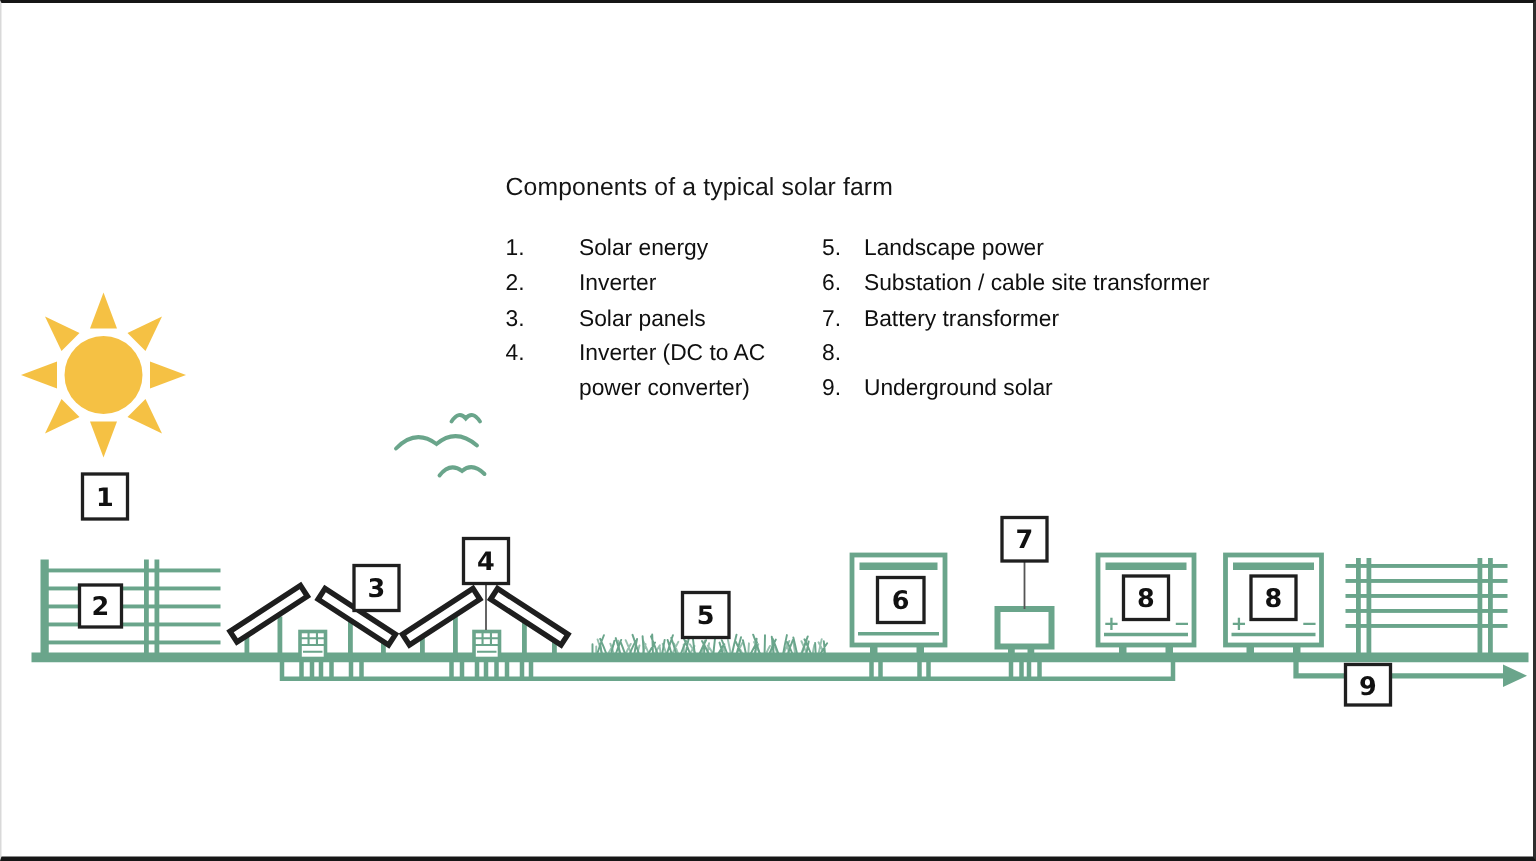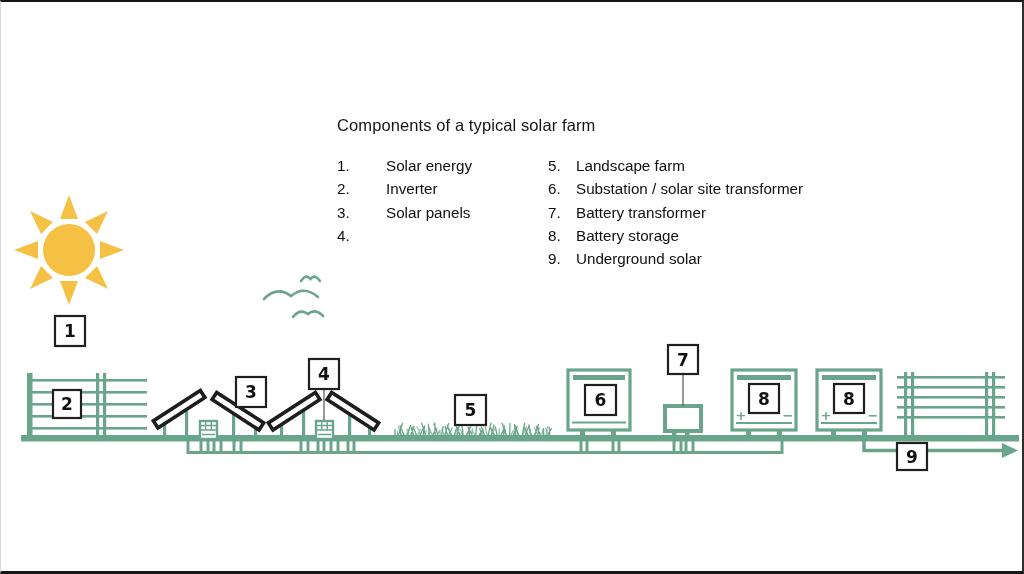--- a/index.html
+++ b/index.html
@@ -43,38 +43,38 @@
       <div class="row">
         <span class="num">2.</span>
         <span class="lbl">Inverter</span>
       </div>
       <div class="row">
         <span class="num">3.</span>
         <span class="lbl">Solar panels</span>
       </div>
       <div class="row">
         <span class="num">4.</span>
+        <span class="lbl">Inverter (DC to AC power converter)</span>
       </div>
     </div>
     <div class="col col2">
       <div class="row">
         <span class="num">5.</span>
-        <span class="lbl">Landscape farm</span>
+        <span class="lbl">Landscape power</span>
       </div>
       <div class="row">
         <span class="num">6.</span>
-        <span class="lbl">Substation / solar site transformer</span>
+        <span class="lbl">Substation / cable site transformer</span>
       </div>
       <div class="row">
         <span class="num">7.</span>
         <span class="lbl">Battery transformer</span>
       </div>
       <div class="row">
         <span class="num">8.</span>
-        <span class="lbl">Battery storage</span>
       </div>
       <div class="row">
         <span class="num">9.</span>
         <span class="lbl">Underground solar</span>
       </div>
     </div>
   </div>
 
   <svg width="1024" height="574" viewBox="0 0 1024 574">
 

